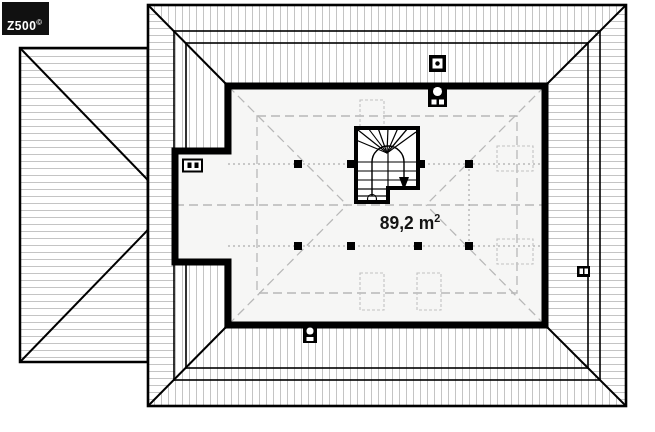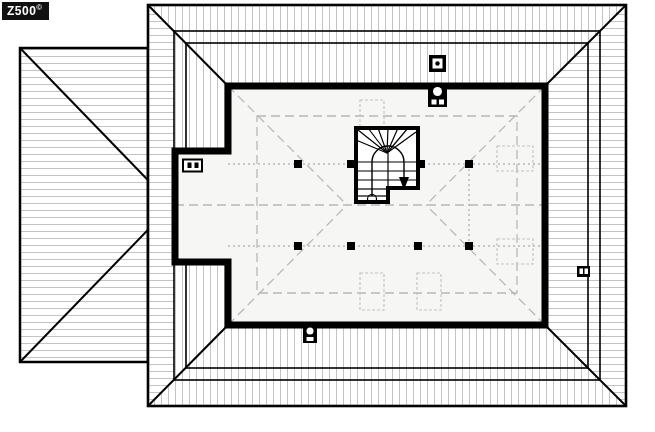--- a/index.html
+++ b/index.html
@@ -1,20 +1,20 @@
 <!DOCTYPE html>
 <html><head>
 <meta charset="utf-8">
 <style>
   html,body{margin:0;padding:0;background:#fff;}
   #stage{position:relative;width:655px;height:432px;background:#ffffff;overflow:hidden;
          font-family:"Liberation Sans", sans-serif;}
   #stage svg{position:absolute;left:0;top:0;}
   .logo{position:absolute;left:2px;top:2px;background:#111;color:#fff;
-        font-size:12px;font-weight:bold;padding:1px 6px 2px 5px;letter-spacing:0.5px;}
+        font-size:12px;font-weight:bold;padding:16px 6px 2px 5px;letter-spacing:0.5px;}
   .logo sup{font-size:8px;vertical-align:super;}
   .area-label{position:absolute;left:320px;top:212px;width:180px;text-align:center;
         font-size:17.5px;font-weight:bold;color:#141414;line-height:1.28;}
   .area-label sup{font-size:62%;vertical-align:super;}
 </style>
 </head>
 <body>
 
 <div id="stage">
 
@@ -146,15 +146,16 @@
   <g>
     <rect x="577" y="266" width="13" height="11" fill="#000"></rect>
     <rect x="579.5" y="268.5" width="3.5" height="5.5" fill="#fff"></rect>
     <rect x="584.5" y="268.5" width="3.5" height="5.5" fill="#fff"></rect>
   </g>
 </svg>
 
 <div class="logo"><span>Z500</span><sup>©</sup></div>
 
 <div class="area-label">
+  <div><span>89,2 m</span><sup>2</sup></div>
 </div>
 
 </div>
 
 </body></html>

